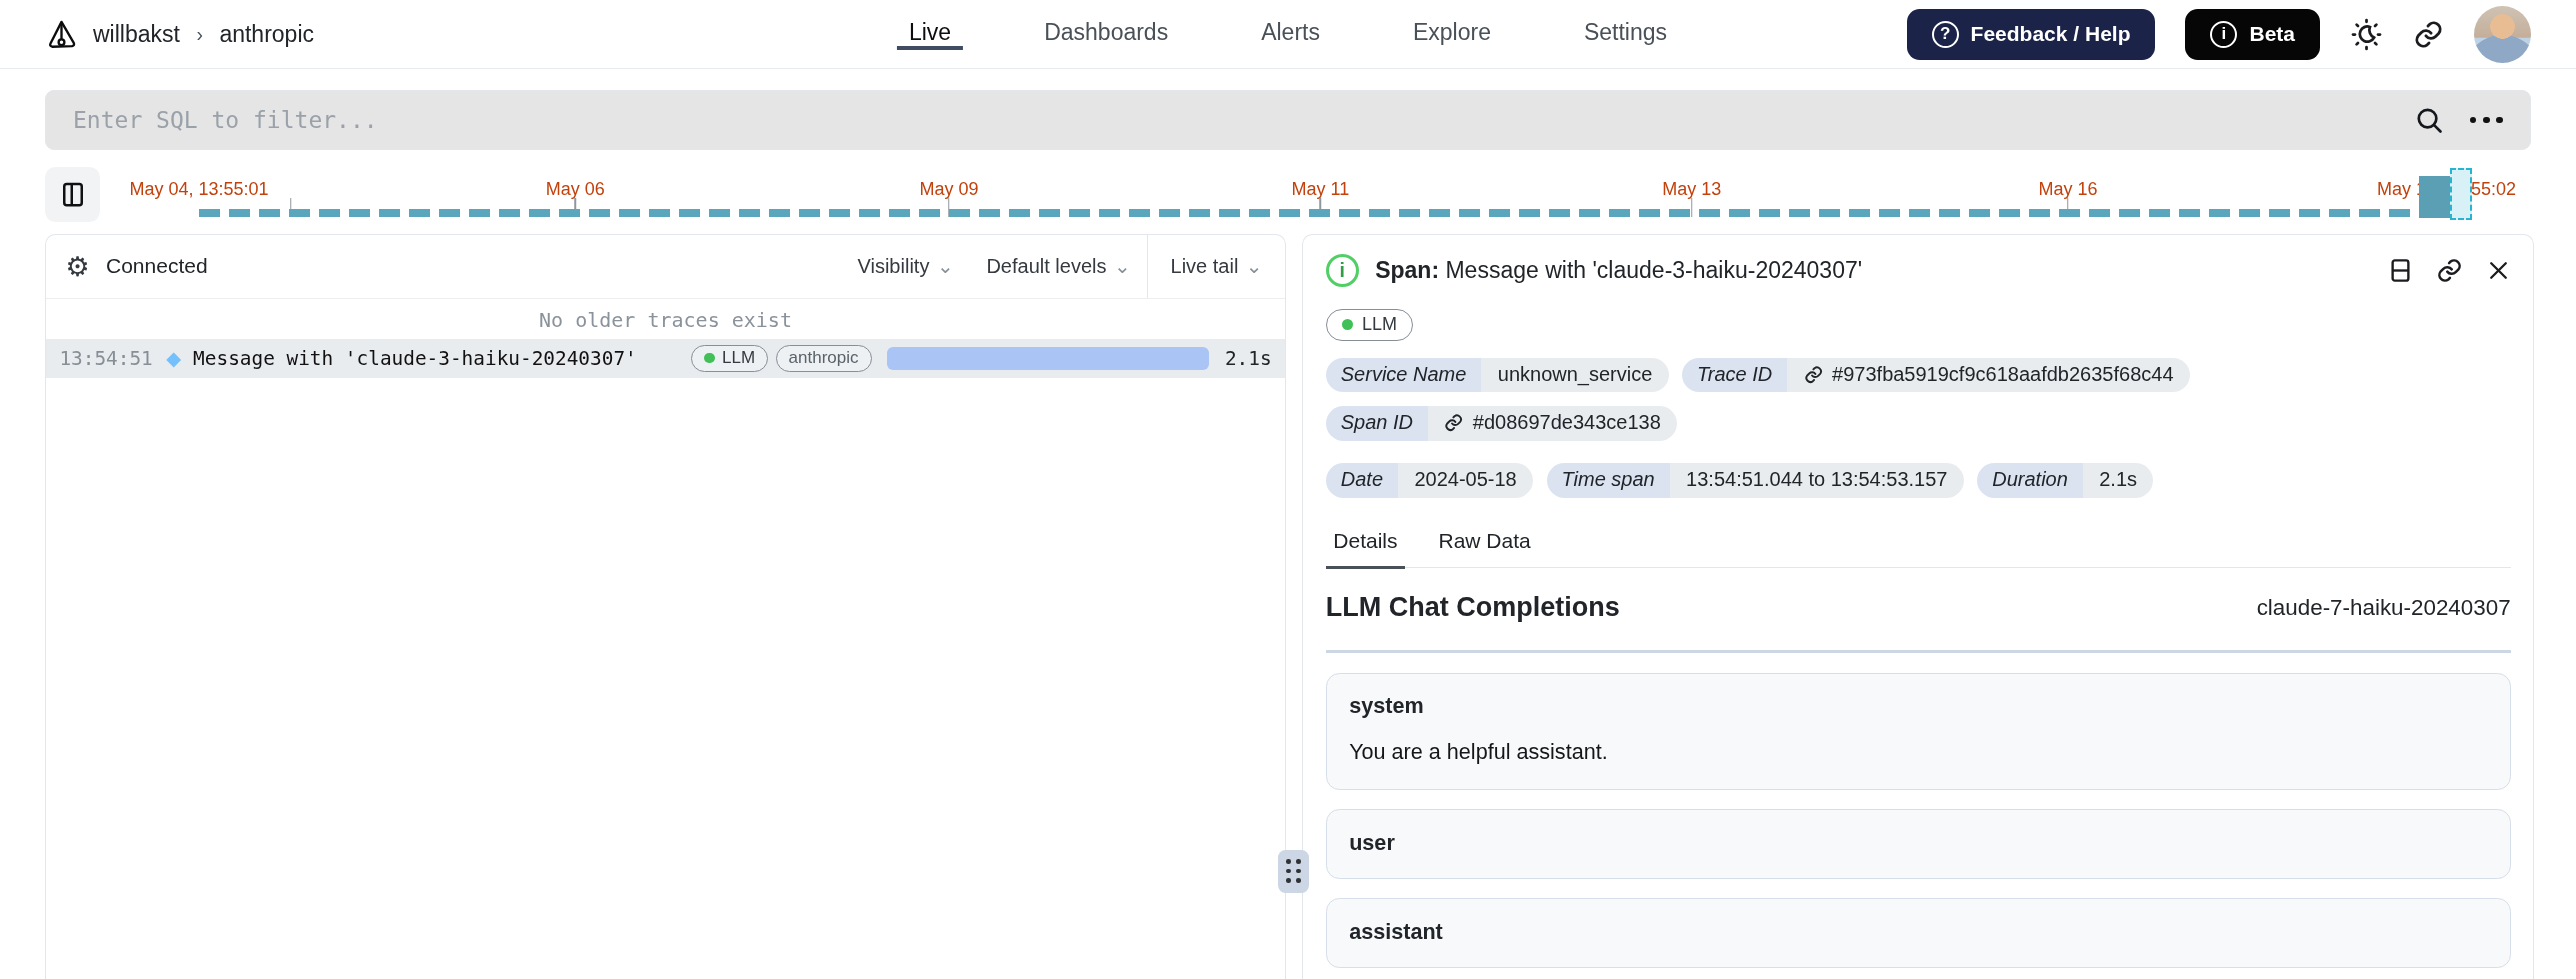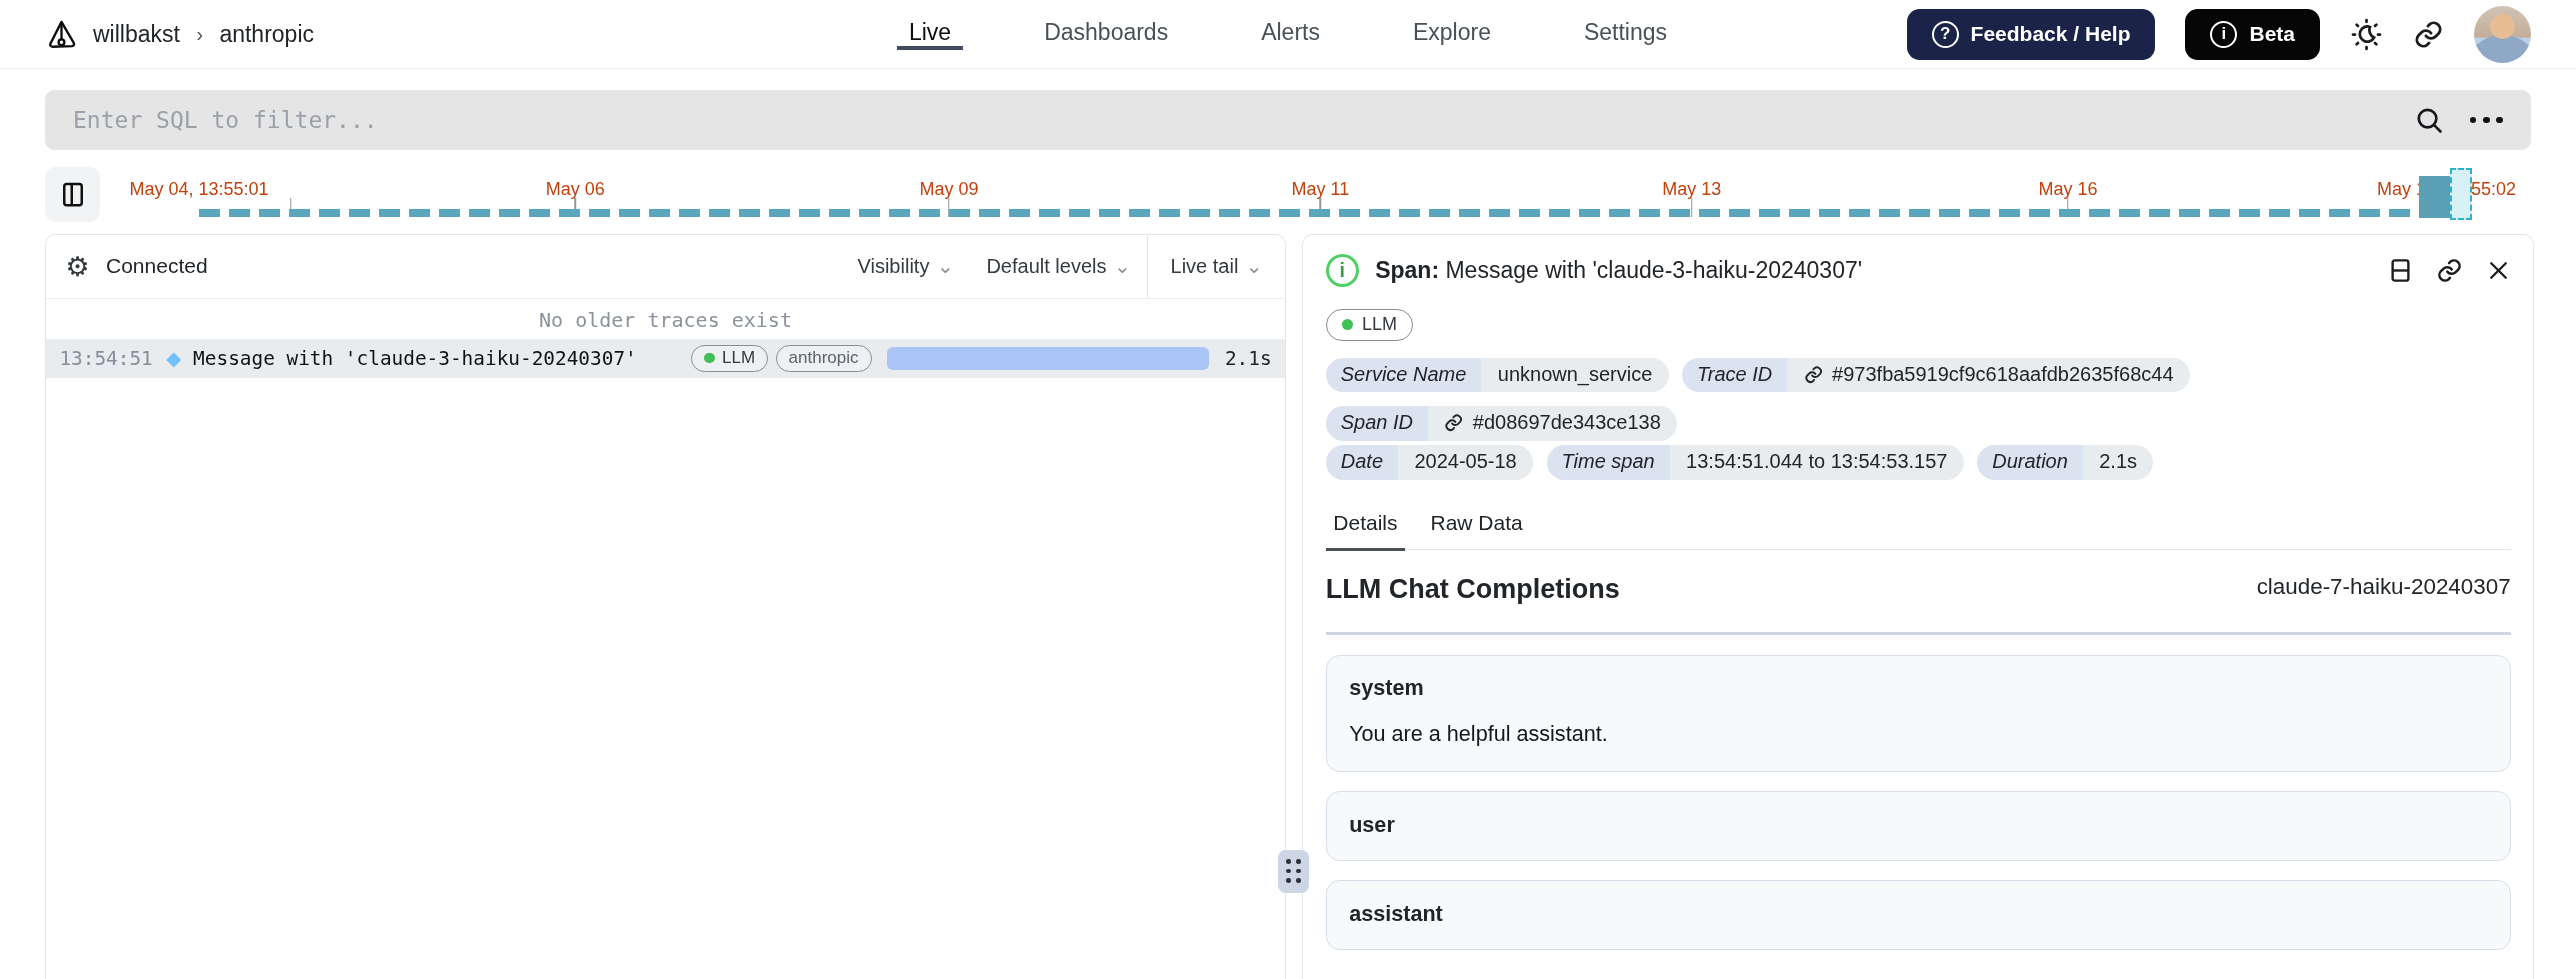--- a/index.html
+++ b/index.html
@@ -110,26 +110,26 @@
   .tag-llm { display:inline-flex; align-items:center; gap:9px; border:1.5px solid #868e96;
     border-radius:745px; padding:3.7px 15px 5.2px; font-size:18px; color:#343a40; }
   .tag-llm .dot { width:11.2px; height:11.2px; border-radius:50%; background:#40c057; }
 
   .prop-row { display:flex; gap:13.4px; margin-top:16.4px; flex-wrap:wrap; }
   .prop-pill { display:flex; align-items:stretch; border-radius:745px; overflow:hidden; font-size:20px; }
   .prop-label { background:#dbe3f1; font-style:italic; padding:5.2px 15px 6.7px; display:flex; align-items:center; }
   .prop-value { background:#e9ecef; padding:5.2px 16.4px 6.7px; display:flex; align-items:center; gap:9px; }
   .prop-value .link-ic { color:#212529; }
 
-  .sp-tabs { margin-top:31px; display:flex; gap:18px; border-bottom:1.5px solid #e3e6ea; }
+  .sp-tabs { margin-top:31px; display:flex; gap:26px; border-bottom:1.5px solid #e3e6ea; }
   .sp-tab { font-size:21px; color:#212529; padding:0 7.5px 13.4px; cursor:pointer;
     border-bottom:3.7px solid transparent; margin-bottom:-1.5px; }
   .sp-tab.active { border-bottom-color:#495057; }
 
-  .section-head { margin-top:24px; display:flex; align-items:flex-start; justify-content:space-between; }
+  .section-head { margin-top:24px; display:flex; align-items:center; justify-content:space-between; }
   .section-title { font-size:27px; font-weight:700; }
   .section-model { font-size:22.4px; color:#212529; }
   .section-divider { border:none; border-top:3px solid #cdd7e1; margin-top:27px; }
 
   .msg-card { margin-top:19.4px; background:#f8f9fa; border:1.5px solid #d6deea;
     border-radius:13.4px; padding:19.4px 22.4px 22.4px; }
   .msg-role { font-size:21.6px; font-weight:700; }
   .msg-card p { margin-top:18px; font-size:21.6px; line-height:1.35; color:#141619; }
 </style>
 </head>
@@ -362,21 +362,21 @@
             <svg width="19.4" height="19.4" viewBox="0 0 24 24" fill="none" stroke="currentColor" stroke-width="2.4" stroke-linecap="round" stroke-linejoin="round">
               <path d="M10 13a5 5 0 0 0 7.5.5l2.5-2.5a5 5 0 0 0-7-7l-1.4 1.4"></path>
               <path d="M14 11a5 5 0 0 0-7.5-.5L4 13a5 5 0 0 0 7 7l1.4-1.4"></path>
             </svg>
           </span>
           <span>#d08697de343ce138</span>
         </span>
       </span>
     </div>
 
-    <div class="prop-row" style="margin-top:4px">
+    <div class="prop-row" style="margin-top:22px">
       <span class="prop-pill">
         <span class="prop-label">Date</span>
         <span class="prop-value">2024-05-18</span>
       </span>
       <span class="prop-pill">
         <span class="prop-label">Time span</span>
         <span class="prop-value">13:54:51.044 to 13:54:53.157</span>
       </span>
       <span class="prop-pill">
         <span class="prop-label">Duration</span>

